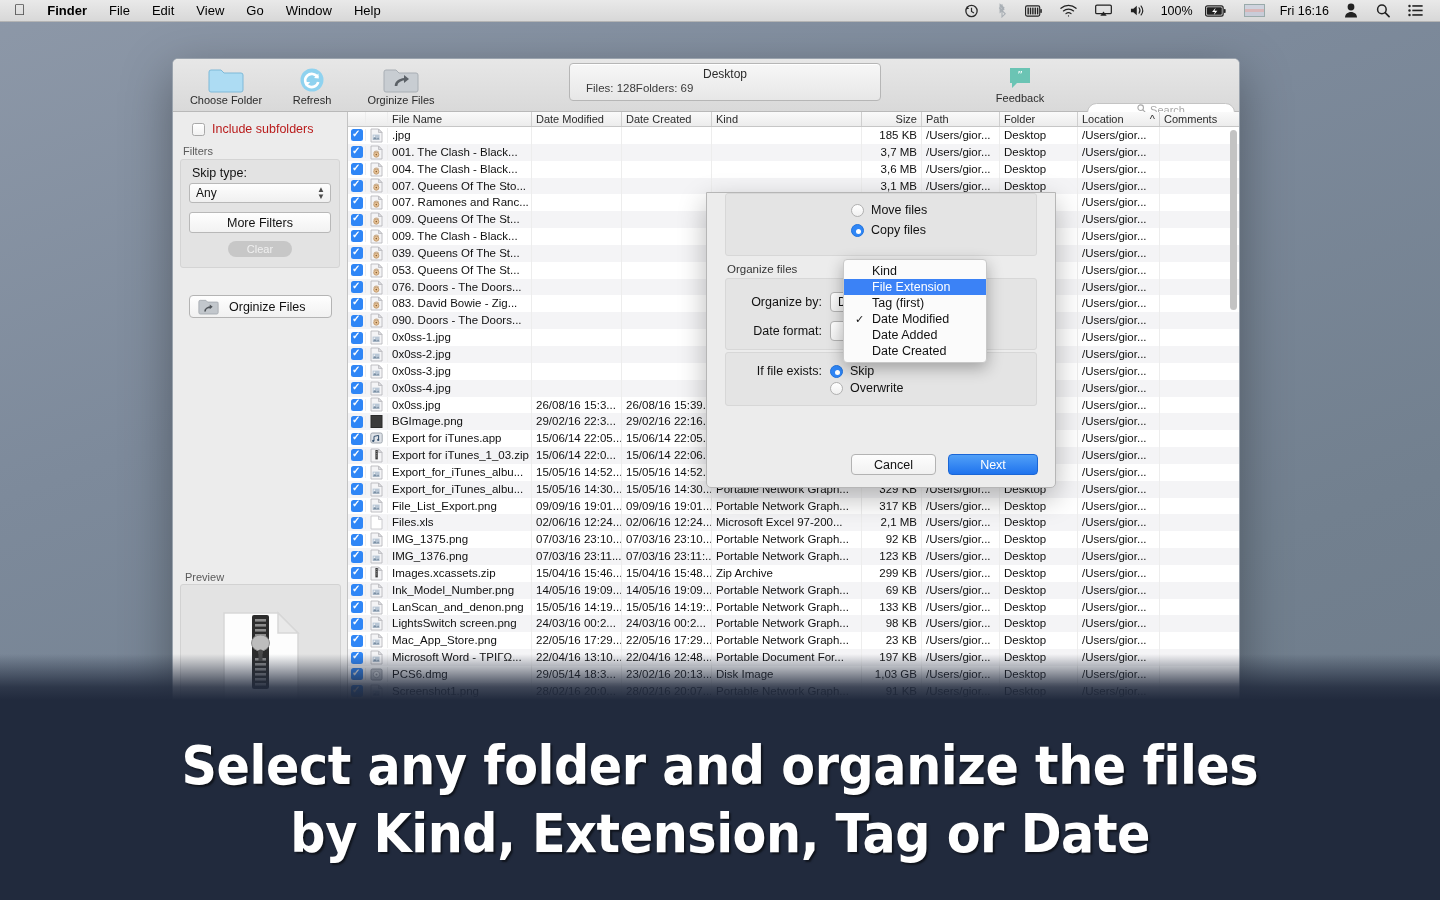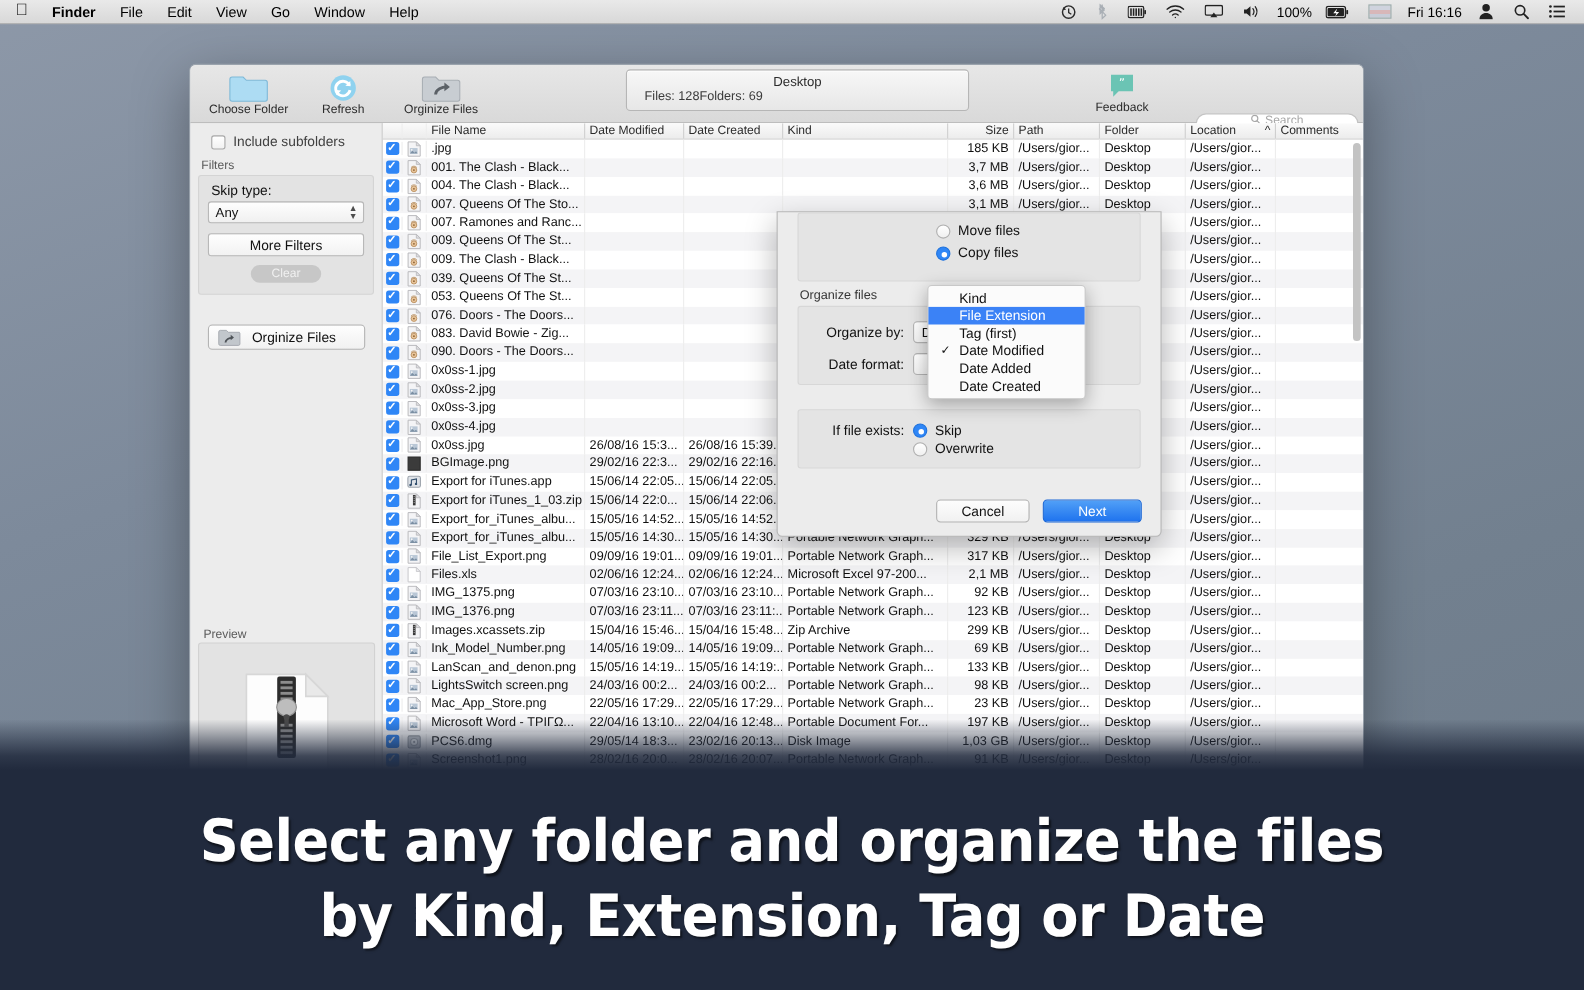--- a/index.html
+++ b/index.html
@@ -78,21 +78,21 @@
   .searchbox {
     position:absolute; left:914px; top:44px; width:148px; height:19px;
     background:#fff; border:1px solid #c4c4c4; border-radius:10px;
     display:flex; justify-content:center; gap:4px;
     font-size:11px; color:#a8a8a8;
   }
 
   
   #content { display:flex; height:calc(672px - 23px - 53px); }
   #sidebar { width:175px; background:#ececec; border-right:1px solid #c3c3c3; position:relative; padding:0; }
-  .inc-sub { display:flex; align-items:center; gap:7px; padding:10px 0 0 19px; font-size:12.5px; color:#404040;}
+  .inc-sub { display:flex; align-items:center; gap:7px; padding:10px 0 0 19px; font-size:12.5px; color:#b91c1c;}
   .cb-box { width:13px; height:13px; border:1px solid #a9a9a9; border-radius:2.5px; background:linear-gradient(to bottom,#fff,#f1f1f1);}
   .filters-label { font-size:11px; color:#5a5a5a; padding:9px 0 2px 10px; }
   .filters-panel { margin:0 7px; background:#e3e3e3; border:1px solid #d4d4d4; border-radius:3px; padding:6px 8px 10px 8px; }
   .ftype-label { font-size:12.5px; color:#111; padding-left:3px; margin-bottom:3px; }
   .select-ctl {
     height:20px; background:linear-gradient(to bottom,#fefefe,#f0f0f0);
     border:1px solid #b8b8b8; border-radius:3px;
     display:flex; align-items:center; font-size:12px; color:#111;
     padding:0 6px; position:relative;
   }
@@ -1305,21 +1305,21 @@
         <div class="popup-btn">
           <span></span>
           <span class="arrows">
               <span>▲</span>
               <span>▼</span>
             </span>
         </div>
       </div>
     </div>
 
-    <div class="grp-box" style="height:54px; margin-top:22px; padding-top:11px;">
+    <div class="grp-box" style="height:54px; margin-top:2px; padding-top:11px;">
       <div class="form-row">
         <span class="lbl-r">If file exists:</span>
         <div class="radio-row">
           <div class="radio on"></div>
           <span>Skip</span>
         </div>
       </div>
       <div class="form-row" style="margin-top:3px;">
         <span class="lbl-r"></span>
         <div class="radio-row">

